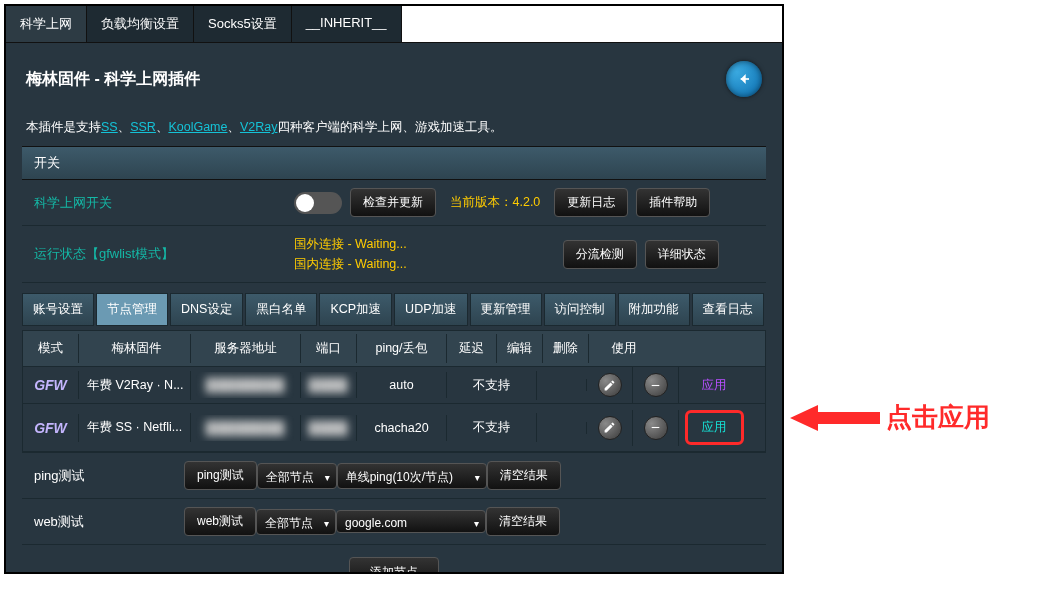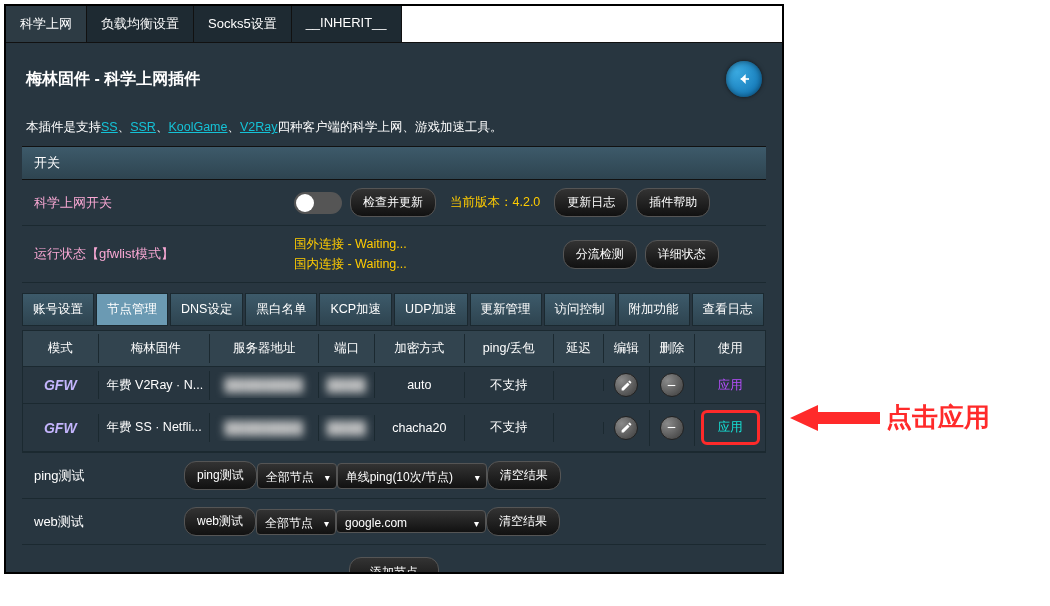--- a/index.html
+++ b/index.html
@@ -10,35 +10,35 @@
   .tabs-top .tab { padding: 9px 14px; border-right: 1px solid #111; cursor: pointer; color: #fff; font-size: 13px; background: #1e2a32; }
   .tabs-top .tab.active { background: #2d3b44; }
   .header { display: flex; align-items: center; justify-content: space-between; padding: 18px 20px 14px 20px; }
   .title { font-size: 16px; font-weight: bold; color: #fff; }
   .back-icon { width: 36px; height: 36px; border-radius: 50%; background: radial-gradient(circle at 30% 30%, #3aa9e0, #0a6daf); display: flex; align-items: center; justify-content: center; cursor: pointer; box-shadow: inset 0 0 6px rgba(0,0,0,.5), 0 0 4px rgba(0,0,0,.6); }
   .back-icon svg { width: 20px; height: 20px; }
   .desc { padding: 8px 20px 10px 20px; font-size: 12.5px; color: #fff; }
   .desc a { color: #15c2d6; text-decoration: underline; cursor: pointer; }
   .section-bar { background: linear-gradient(#3d5a6a,#2e4450); padding: 7px 12px; font-size: 13px; border-top: 1px solid #111; border-bottom: 1px solid #111; margin: 0 16px; }
   .row { display: flex; align-items: center; padding: 8px 12px; border-bottom: 1px solid #1b2930; margin: 0 16px; background: #283640; }
-  .row .label { width: 260px; color: #f9a8d4; font-size: 13px; }
+  .row .label { width: 260px; color: #14b8a6; font-size: 13px; }
   .row .controls { display: flex; align-items: center; gap: 8px; flex-wrap: wrap; }
   .toggle { width: 48px; height: 22px; background: #555; border-radius: 12px; position: relative; cursor: pointer; }
   .toggle .knob { width: 18px; height: 18px; background: #fff; border-radius: 50%; position: absolute; top: 2px; left: 2px; }
-  .btn { background: linear-gradient(#333,#111); color: #fff; border: 1px solid #555; border-radius: 12px; padding: 5px 12px; font-size: 12px; cursor: pointer; }
+  .btn { background: linear-gradient(#333,#111); color: #fff; border: 1px solid #555; border-radius: 4px; padding: 5px 12px; font-size: 12px; cursor: pointer; }
   .version { color: #ffcc00; font-size: 12.5px; padding: 0 6px; }
   .status-lines { color: #ffcc00; font-size: 12.5px; line-height: 1.6; }
   .subtabs { display: flex; gap: 2px; padding: 10px 16px 0 16px; }
   .subtabs .stab { background: linear-gradient(#3d5a6a,#2e4450); padding: 7px 10px; font-size: 12.5px; cursor: pointer; border: 1px solid #1b2930; }
   .subtabs .stab.active { background: #6b9ab3; color: #fff; }
   .grid { margin: 4px 16px 0 16px; border: 1px solid #1b2930; }
   .grid-row { display: flex; border-bottom: 1px solid #1b2930; background: #283640; min-height: 36px; align-items: center; }
   .grid-row.header-row { background: #32444f; }
   .cell { padding: 6px 4px; text-align: center; font-size: 12.5px; border-right: 1px solid #1b2930; display: flex; align-items: center; justify-content: center; overflow: hidden; }
-  .c-mode { width: 76px; }
+  .c-mode { width: 56px; }
   .c-name { width: 112px; white-space: nowrap; overflow: hidden; text-overflow: ellipsis; justify-content: flex-start; padding-left: 8px; }
   .c-server { width: 110px; }
   .c-port { width: 56px; }
   .c-enc { width: 90px; }
   .c-ping { width: 90px; }
   .c-lat { width: 50px; }
   .c-edit { width: 46px; }
   .c-del { width: 46px; }
   .c-use { width: 70px; border-right: none; }
   .gfw { color: #c4b5fd; font-weight: bold; font-style: italic; font-size: 14px; }
@@ -125,21 +125,20 @@
       <div class="stab">附加功能</div>
       <div class="stab">查看日志</div>
     </div>
 
     <div class="grid">
       <div class="grid-row header-row">
         <div class="cell c-mode">模式</div>
         <div class="cell c-name" style="justify-content:center">梅林固件</div>
         <div class="cell c-server">服务器地址</div>
         <div class="cell c-port">端口</div>
-        <div class="cell c-enc">加密方式</div>
         <div class="cell c-ping">ping/丢包</div>
         <div class="cell c-lat">延迟</div>
         <div class="cell c-edit">编辑</div>
         <div class="cell c-del">删除</div>
         <div class="cell c-use">使用</div>
       </div>
 
       <div class="grid-row">
         <div class="cell c-mode gfw">GFW</div>
         <div class="cell c-name">年费 V2Ray · N...</div>

